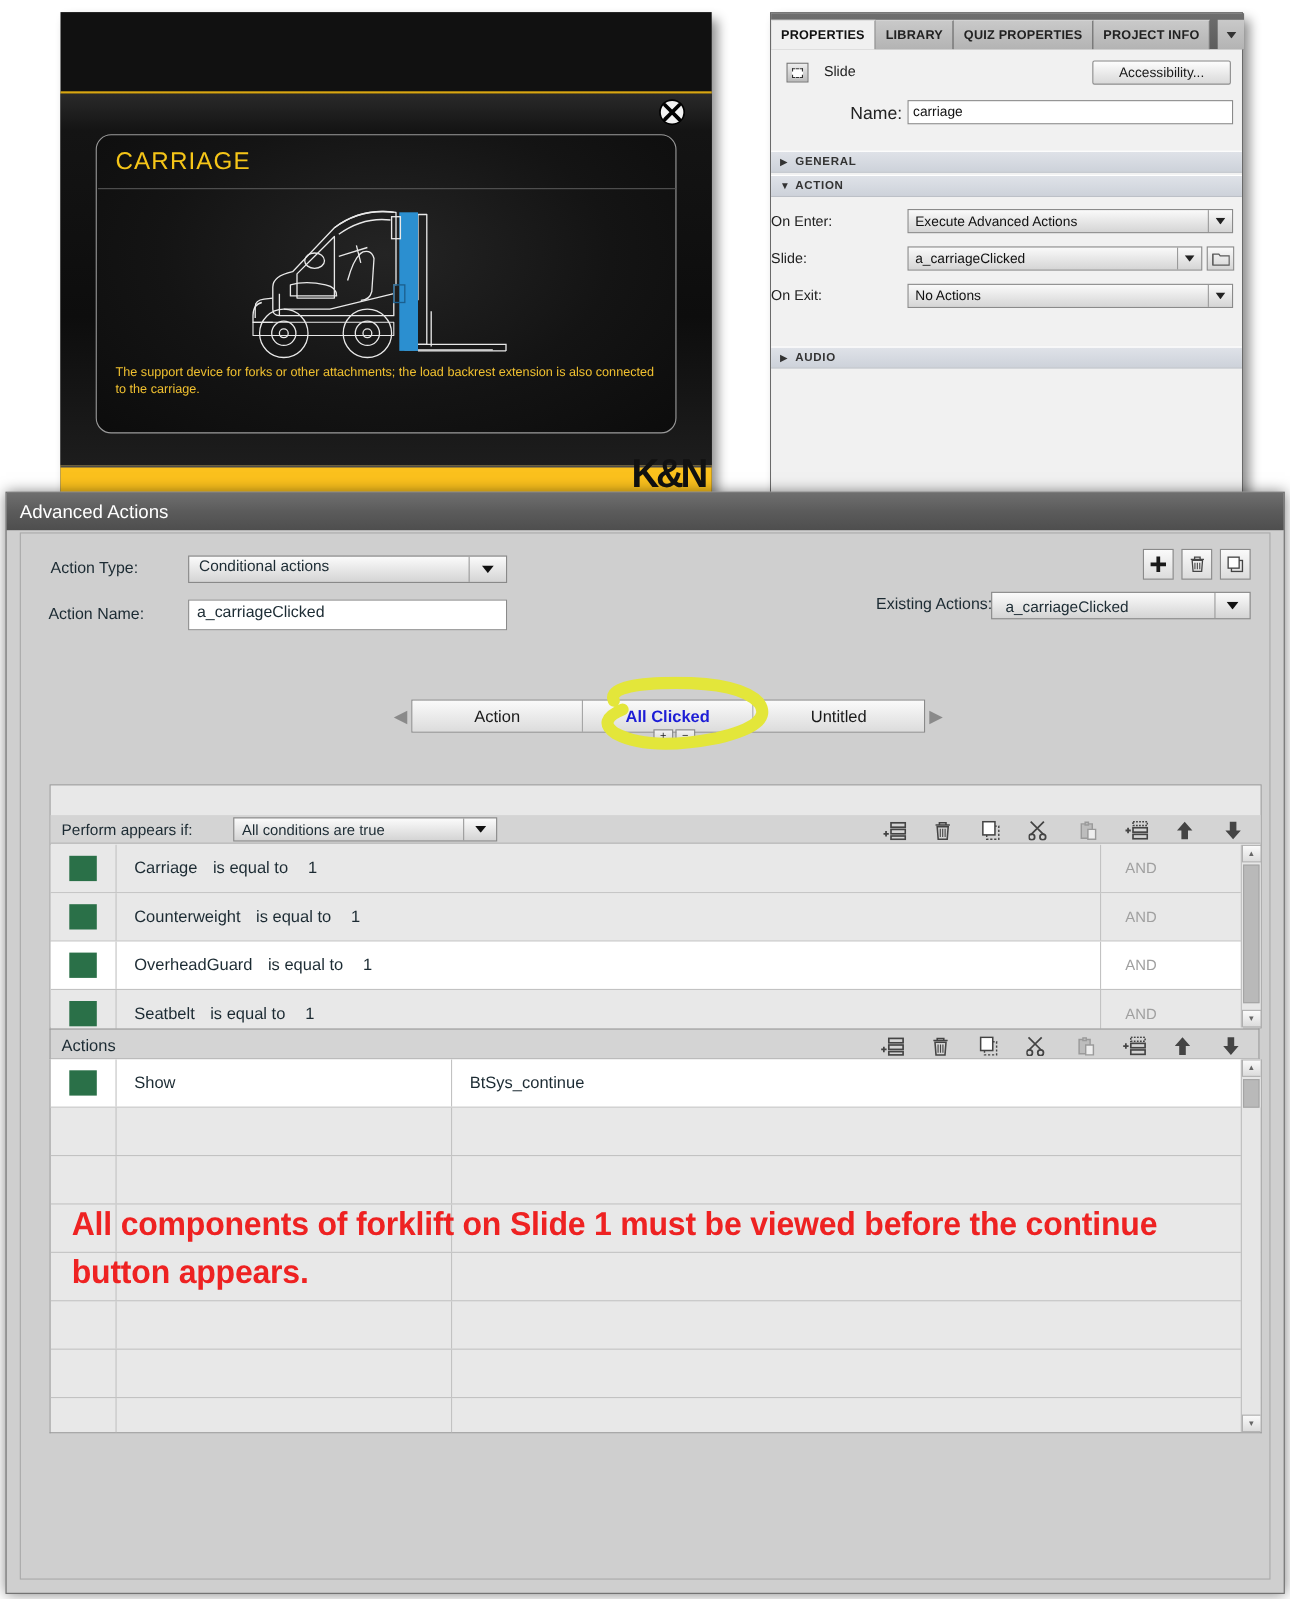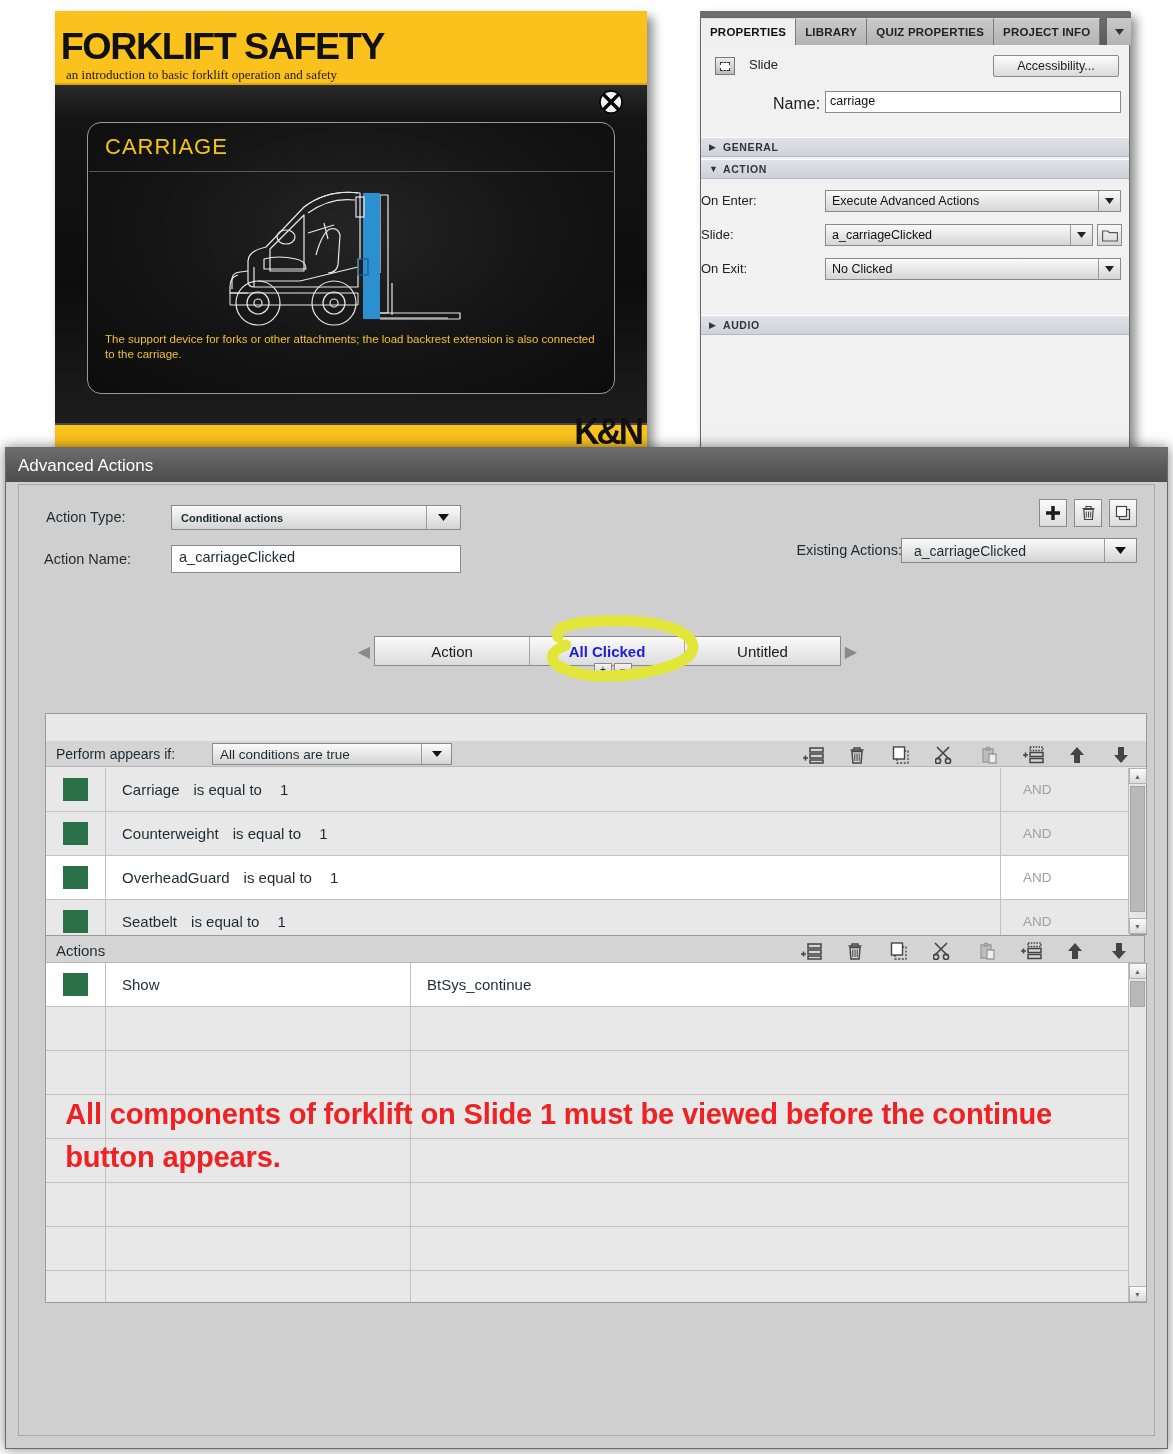--- a/index.html
+++ b/index.html
@@ -175,21 +175,21 @@
   #aa-inner {
     position:absolute; left:12px; top:36px; width:1137px; height:952px;
     background:#cfcfcf; border:1px solid #a9a9a9;
   }
 
   
   #act-type-label { position:absolute; left:27px; top:24px; font-size:14.5px; color:#1c2b33; }
   #act-type-select {
     position:absolute; left:152px; top:20px; width:290px; height:25px;
     background:linear-gradient(180deg,#fbfbfb,#d4d4d4); border:1px solid #898989;
-    display:flex; align-items:center; font-size:11px; color:#1c2b33; padding-left:9px;font-weight:bold;
+    display:flex; align-items:flex-start; font-size:14px; color:#1c2b33; padding-left:9px;
   }
   #act-type-select .caret2 {
     position:absolute; right:0; top:0; width:34px; height:23px;
     border-left:1px solid #9a9a9a; display:flex; align-items:center; justify-content:center;
     font-size:10px; color:#111;
   }
   #act-name-label { position:absolute; left:25px; top:66px; font-size:14.5px; color:#1c2b33; }
   #act-name-input {
     position:absolute; left:152px; top:60px; width:290px; height:28px;
     background:#fff; border:1px solid #8a8a8a; font-size:14.5px; color:#1c2b33;
@@ -333,24 +333,20 @@
     font-family:"Liberation Sans", sans-serif;
     font-weight:bold; font-size:30px; line-height:1.42;
     color:#ee2222; letter-spacing:-0.2px; z-index:8;
     transform: scaleX(0.97);
   }
 </style>
 </head>
 <body>
 
 <div id="slide-window">
-  <div id="slide-header">
-    <div id="slide-title">FORKLIFT SAFETY</div>
-    <div id="slide-subtitle">an introduction to basic forklift operation and safety</div>
-  </div>
 
   <div id="slide-body">
     <div id="content-card">
       <div id="card-title">CARRIAGE</div>
       <div id="card-divider"></div>
 
       <svg id="forklift-art" width="300" height="165" viewBox="0 0 300 165">
         <g fill="none" stroke="#e8e8e8" stroke-width="1.2" stroke-linejoin="round">
 
           <path d="M40 98 L40 118 Q40 124 46 124 L150 124 L150 96 L152 96 L152 30 Q120 26 96 44 L58 84 Q40 88 40 98 Z"></path>
@@ -468,21 +464,21 @@
         <div id="folder-btn">
           <svg width="16" height="13" viewBox="0 0 16 13">
             <path d="M0.5 2 L6 2 L7.3 3.6 L15.5 3.6 L15.5 12 L0.5 12 Z" fill="none" stroke="#5a5a5a" stroke-width="1.2"></path>
             <path d="M0.5 2 L0.5 12" stroke="#5a5a5a" stroke-width="1.2"></path>
           </svg>
         </div>
       </div>
       <div class="frow" style="left:0;top:78px;width:428px;">
         <div class="flabel" id="onexit-label">On Exit:</div>
         <div class="fselect" id="onexit-select">
-          <span>No Clicked</span>
+          <span>No Actions</span>
           <span class="caret">
             <svg width="9" height="6" viewBox="0 0 9 6">
                 <path d="M0 0 L9 0 L4.5 6 Z" fill="#222"></path>
               </svg>
           </span>
         </div>
       </div>
     </div>
 
     <div class="section-header" id="sec-audio">

